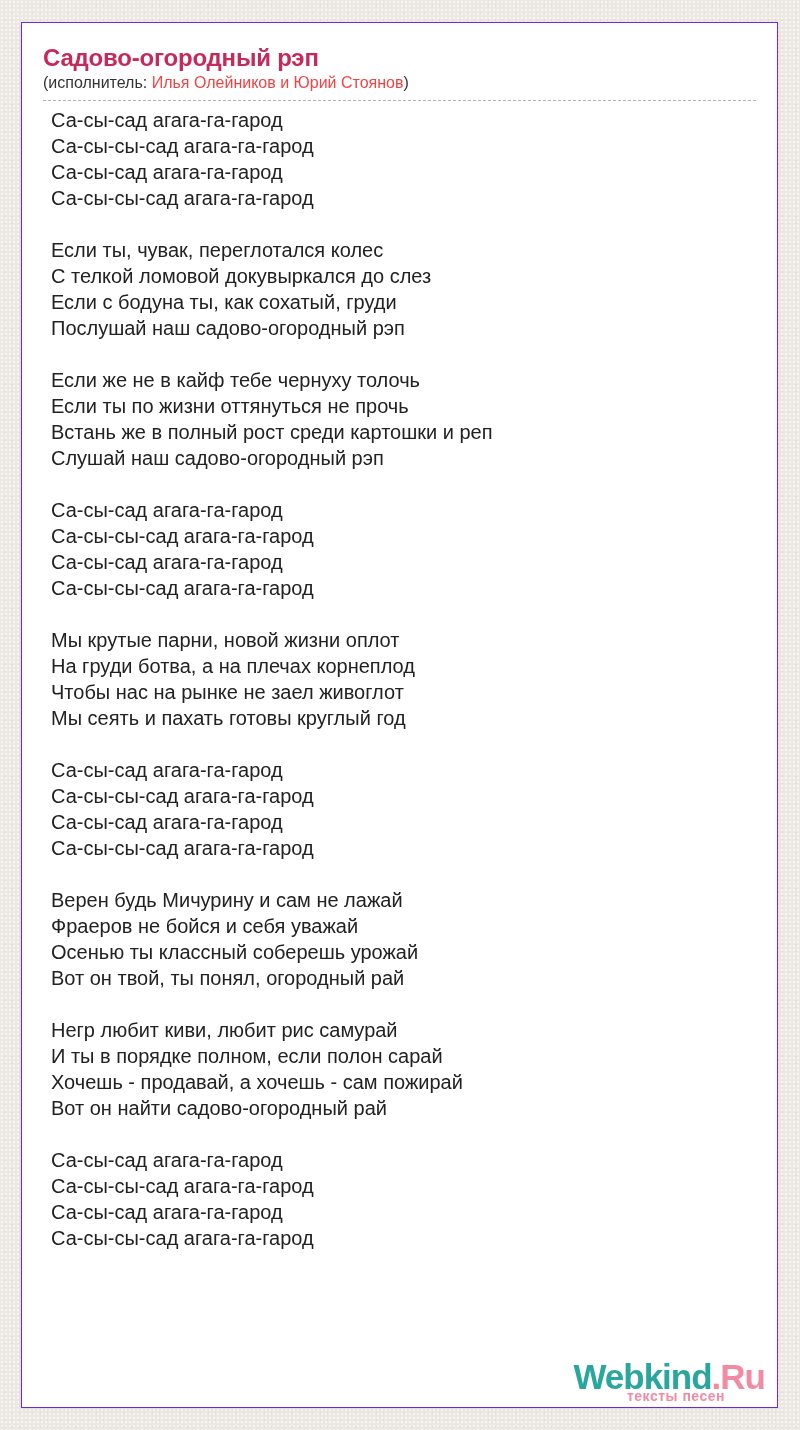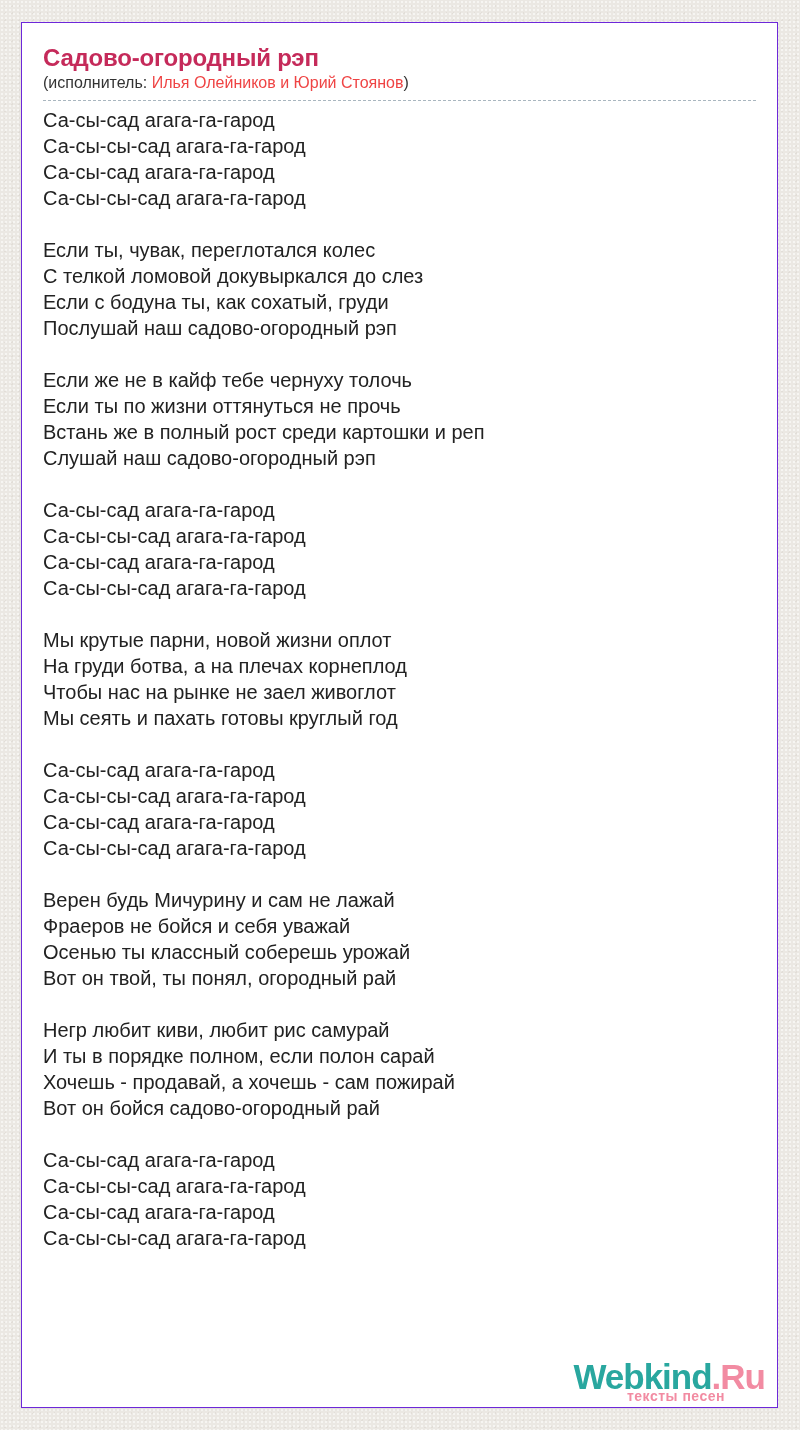--- a/index.html
+++ b/index.html
@@ -52,21 +52,21 @@
     text-decoration: none;
     cursor: pointer;
   }
   .lyrics {
     margin-top: 6px;
     font-size: 20px;
     line-height: 26px;
     color: #222222;
   }
   .stanza {
-    margin: 0 0 26px 0;
+    margin: 0 0 26px 8px;
   }
   .line {
     white-space: nowrap;
   }
   .site-logo {
     position: absolute;
     right: 12px;
     bottom: 4px;
     text-align: right;
     line-height: 1;
@@ -139,21 +139,21 @@
       <div class="stanza">
         <div class="line">Верен будь Мичурину и сам не лажай</div>
         <div class="line">Фраеров не бойся и себя уважай</div>
         <div class="line">Осенью ты классный соберешь урожай</div>
         <div class="line">Вот он твой, ты понял, огородный рай</div>
       </div>
       <div class="stanza">
         <div class="line">Негр любит киви, любит рис самурай</div>
         <div class="line">И ты в порядке полном, если полон сарай</div>
         <div class="line">Хочешь - продавай, а хочешь - сам пожирай</div>
-        <div class="line">Вот он бойся садово-огородный рай</div>
+        <div class="line">Вот он найти садово-огородный рай</div>
       </div>
       <div class="stanza">
         <div class="line">Са-сы-сад агага-га-гарод</div>
         <div class="line">Са-сы-сы-сад агага-га-гарод</div>
         <div class="line">Са-сы-сад агага-га-гарод</div>
         <div class="line">Са-сы-сы-сад агага-га-гарод</div>
       </div>
     </div>
 
   <div class="site-logo">

